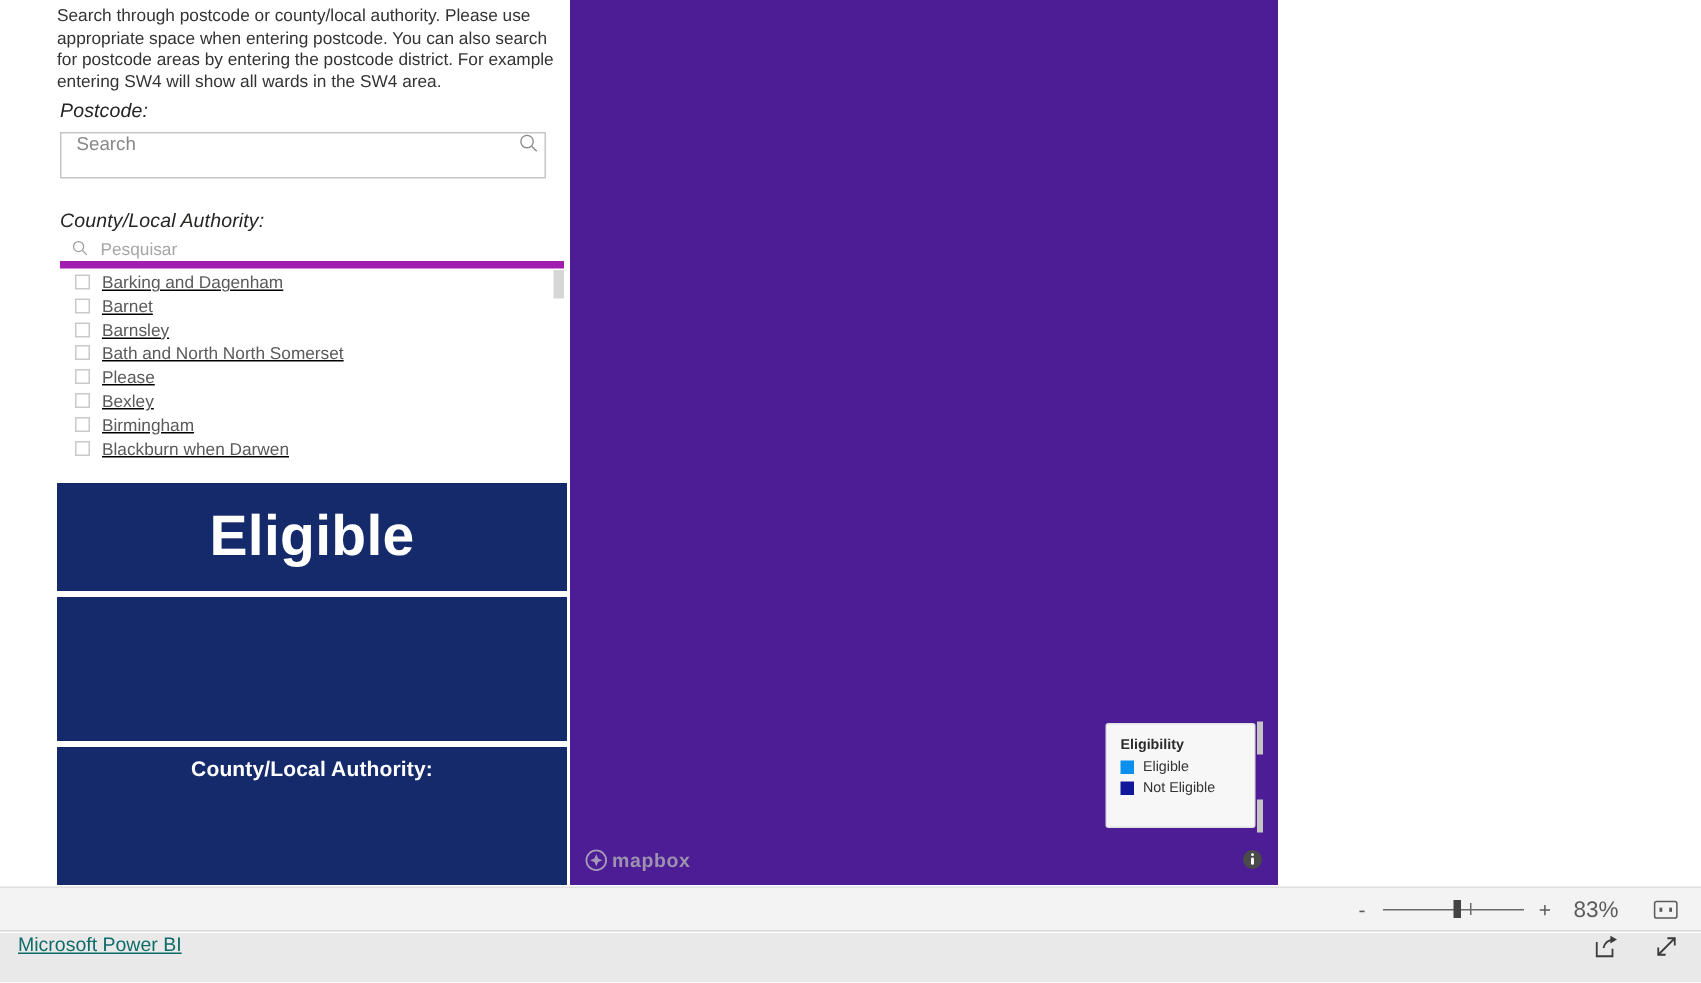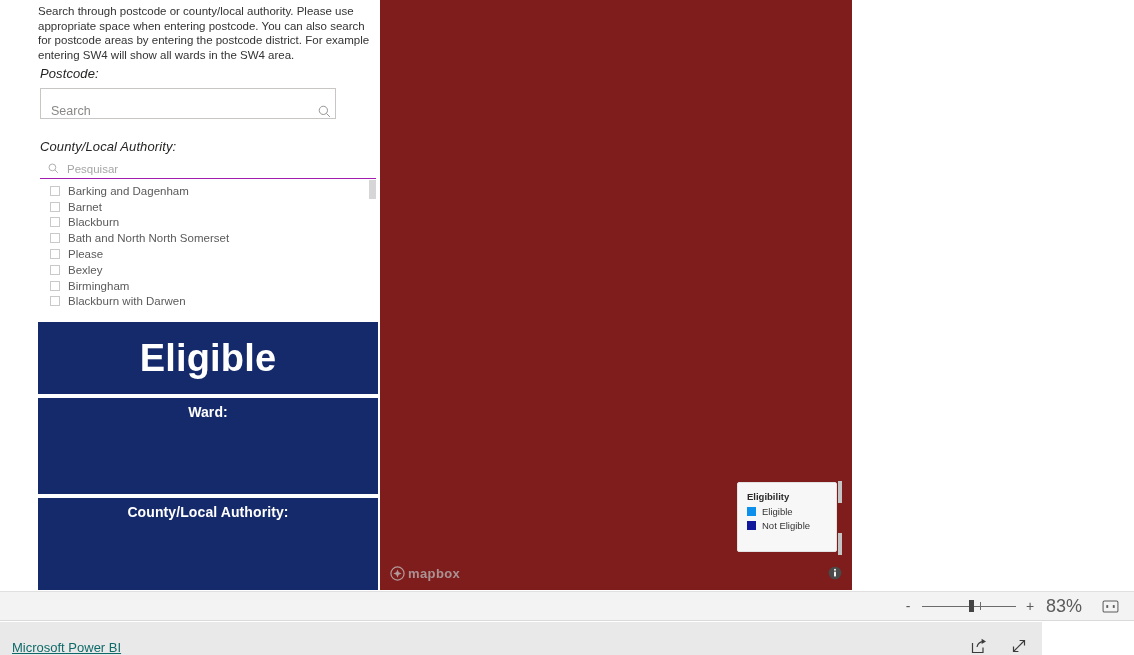--- a/index.html
+++ b/index.html
@@ -35,23 +35,23 @@
     position: absolute; font-size: 13px; color: #252423;
     letter-spacing: .1px;
     font-style: italic;
   }
   #postcode-label { left: 2px; top: 66px; }
   #cla-label { left: 2px; top: 139px; }
 
   
   #postcode-slicer {
     position: absolute; left: 2px; top: 88px;
-    width: 296px; height: 31px;
+    width: 324px; height: 31px;
     border: 1px solid #c8c6c4; background: #ffffff;
-    display: flex; align-items: flex-end;
+    display: flex; align-items: flex-start;
   }
   #postcode-input {
     flex: 1; border: 0; outline: 0; background: transparent;
     font-family: "Liberation Sans", sans-serif;
     font-size: 12.5px; color: #605e5c; padding: 0 8px 0 10px;
   }
   #postcode-input::placeholder { color: #8a8886; }
   .mag { width: 22px; display: flex; align-items: center; justify-content: center; }
   #eraser-btn {
     position: absolute; left: 344px; top: 94px;
@@ -59,32 +59,32 @@
   }
 
   
   #cla-slicer {
     position: absolute; left: 2px; top: 159px;
     width: 336px; height: 152px;
     background: #ffffff; overflow: hidden;
   }
   #cla-search-row {
     height: 20px; display: flex; align-items: center;
-    border-bottom: 1px solid #a21caf; padding-left: 8px;
+    border-bottom: 5px solid #a21caf; padding-left: 8px;
   }
   #cla-search-input {
     flex: 1; border: 0; outline: 0; background: transparent;
     font-family: "Liberation Sans", sans-serif;
     font-size: 11.5px; color: #767676; padding-left: 8px;
   }
   #cla-search-input::placeholder { color: #a6a6a6; }
   #cla-list { position: relative; padding-top: 4px; }
   .cla-row {
-    display: flex; align-items: center; height: 15.8px;
-    padding-left: 10px; cursor: pointer;
+    display: flex; height: 15.8px;
+    padding-left: 10px; cursor: pointer; text-decoration: underline;
   }
   .cb {
     width: 10px; height: 10px; border: 1px solid #c9c9c9;
     background: #ffffff; flex: 0 0 auto;
   }
   .cla-text {
     margin-left: 8px; font-size: 11.5px; color: #5a5a5a;
     white-space: nowrap;
   }
   #cla-scrolltrack {
@@ -111,21 +111,21 @@
   .card-title {
     font-size: 14px; font-weight: bold; padding-top: 6px;
     letter-spacing: .1px;
   }
   .card-value { font-size: 13px; padding-top: 6px; }
 
   
   #map {
     position: absolute; left: 380px; top: 0px;
     width: 472px; height: 590px;
-    background: #7f1d1d; overflow: hidden;
+    background: #4c1d95; overflow: hidden;
   }
   #mapbox-logo {
     position: absolute; left: 10px; bottom: 9px;
     display: flex; align-items: flex-start; opacity: .75;
   }
   #mapbox-wordmark {
     font-size: 13px; font-weight: bold; color: #b9b9b9;
     letter-spacing: .4px; margin-left: 3px;
   }
   #map-info-btn {
@@ -184,34 +184,34 @@
   }
   #zoom-thumb {
     position: absolute; left: 47px; top: 2px;
     width: 5px; height: 12px; background: #444444;
   }
   #zoom-tick {
     position: absolute; left: 58px; top: 4px;
     width: 1px; height: 8px; background: #6b6b6b;
   }
   #zoom-pct {
-    font-size: 18px; color: #5b5b5b; width: 40px; text-align: center;
+    font-size: 15px; color: #5b5b5b; width: 40px; text-align: center;
     margin-left: 6px;
   }
   #fit-btn {
     width: 20px; height: 16px; margin-left: 16px; cursor: pointer;
     display: flex; align-items: center; justify-content: center;
   }
 
   
   #status-bar {
     position: absolute; left: 0; top: 622px;
-    width: 1042px; height: 33px;
+    width: 1134px; height: 33px;
     background: #e9e9e9;
-    display: flex; align-items: flex-end;
+    display: flex; align-items: flex-start;
   }
   #powerbi-link {
     margin-left: 12px; font-size: 13px; color: #0f6b69;
     text-decoration: underline; cursor: pointer;
   }
   #status-actions {
     margin-left: auto; display: flex; align-items: center;
     gap: 22px; padding-right: 14px;
   }
   .status-icon { width: 18px; height: 18px; cursor: pointer; }
@@ -263,59 +263,58 @@
           <div class="cla-row">
             <span class="cb"></span>
             <span class="cla-text">Barking and Dagenham</span>
           </div>
           <div class="cla-row">
             <span class="cb"></span>
             <span class="cla-text">Barnet</span>
           </div>
           <div class="cla-row">
             <span class="cb"></span>
-            <span class="cla-text">Blackburn</span>
+            <span class="cla-text">Barnsley</span>
           </div>
           <div class="cla-row">
             <span class="cb"></span>
             <span class="cla-text">Bath and North North Somerset</span>
           </div>
           <div class="cla-row">
             <span class="cb"></span>
             <span class="cla-text">Please</span>
           </div>
           <div class="cla-row">
             <span class="cb"></span>
             <span class="cla-text">Bexley</span>
           </div>
           <div class="cla-row">
             <span class="cb"></span>
             <span class="cla-text">Birmingham</span>
           </div>
           <div class="cla-row">
             <span class="cb"></span>
-            <span class="cla-text">Blackburn with Darwen</span>
+            <span class="cla-text">Blackburn when Darwen</span>
           </div>
           <div class="cla-row">
 
             <span class="cla-text"></span>
           </div>
         </div>
 
         <div id="cla-scrolltrack">
           <div id="cla-scrollthumb"></div>
         </div>
       </div>
 
       <div class="card" id="card-eligible">
         <div class="big">Eligible</div>
       </div>
 
       <div class="card" id="card-ward">
-        <div class="card-title">Ward:</div>
         <div class="card-value"></div>
       </div>
 
       <div class="card" id="card-cla">
         <div class="card-title">County/Local Authority:</div>
         <div class="card-value"></div>
       </div>
 
     </div>
 

